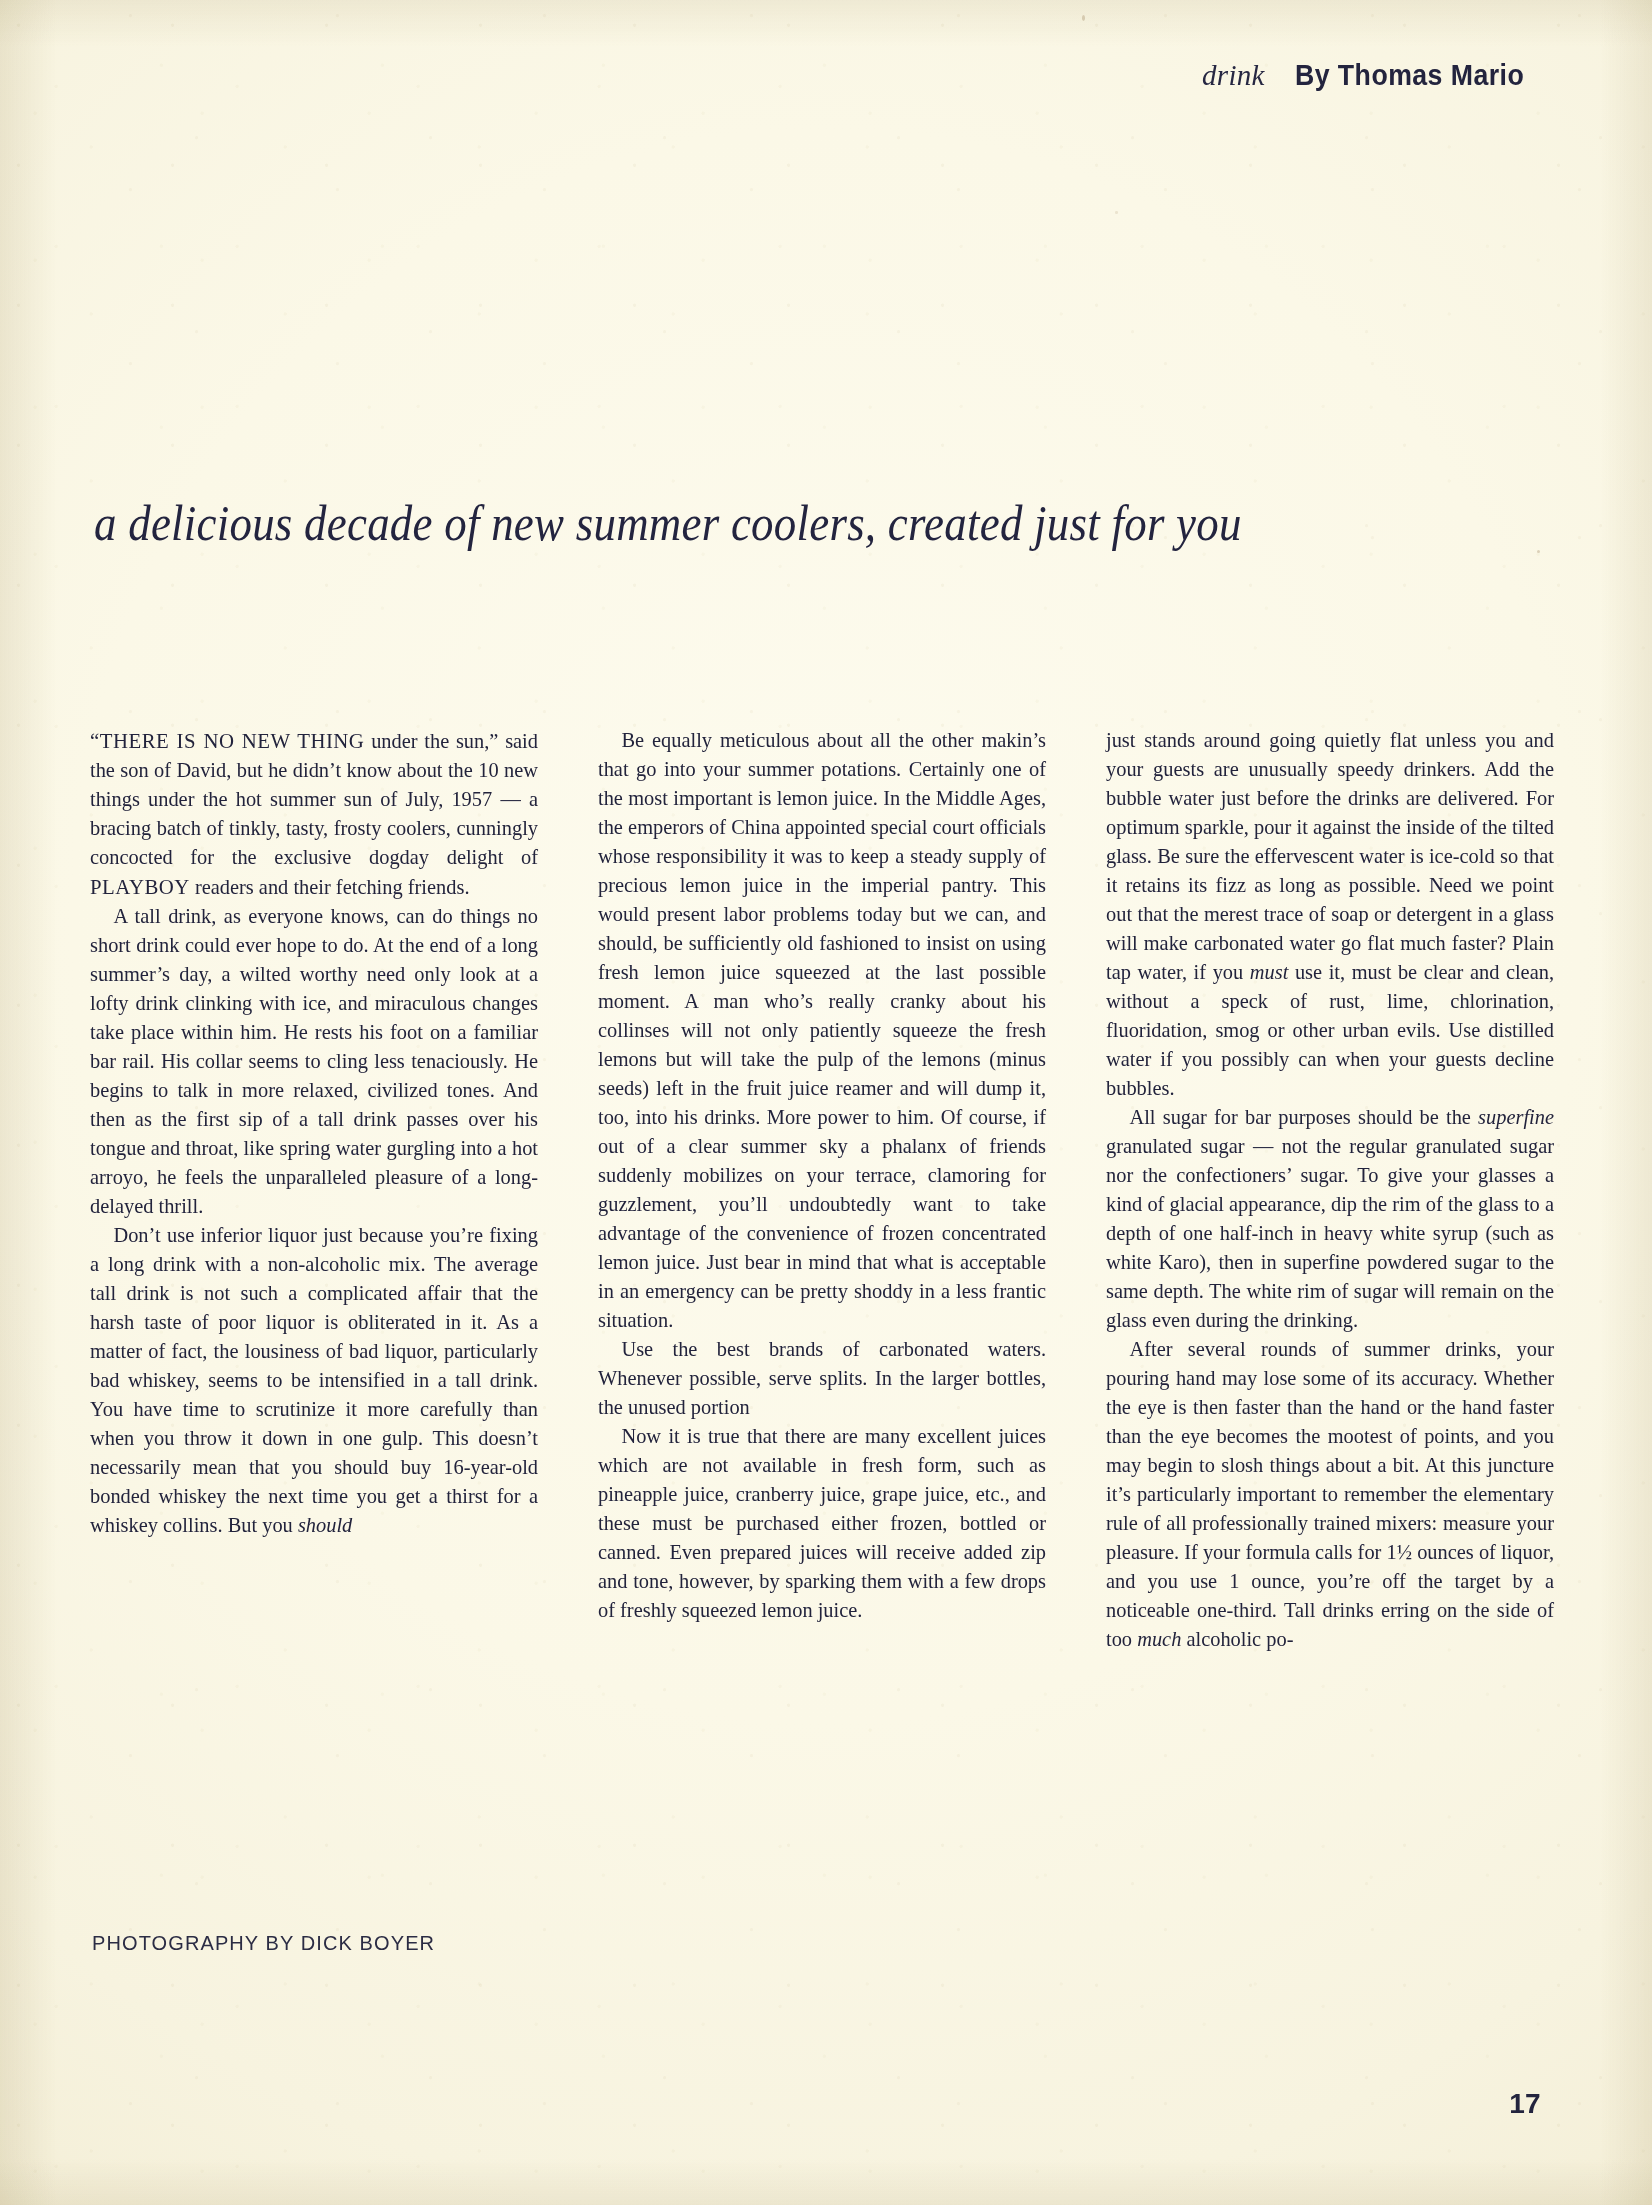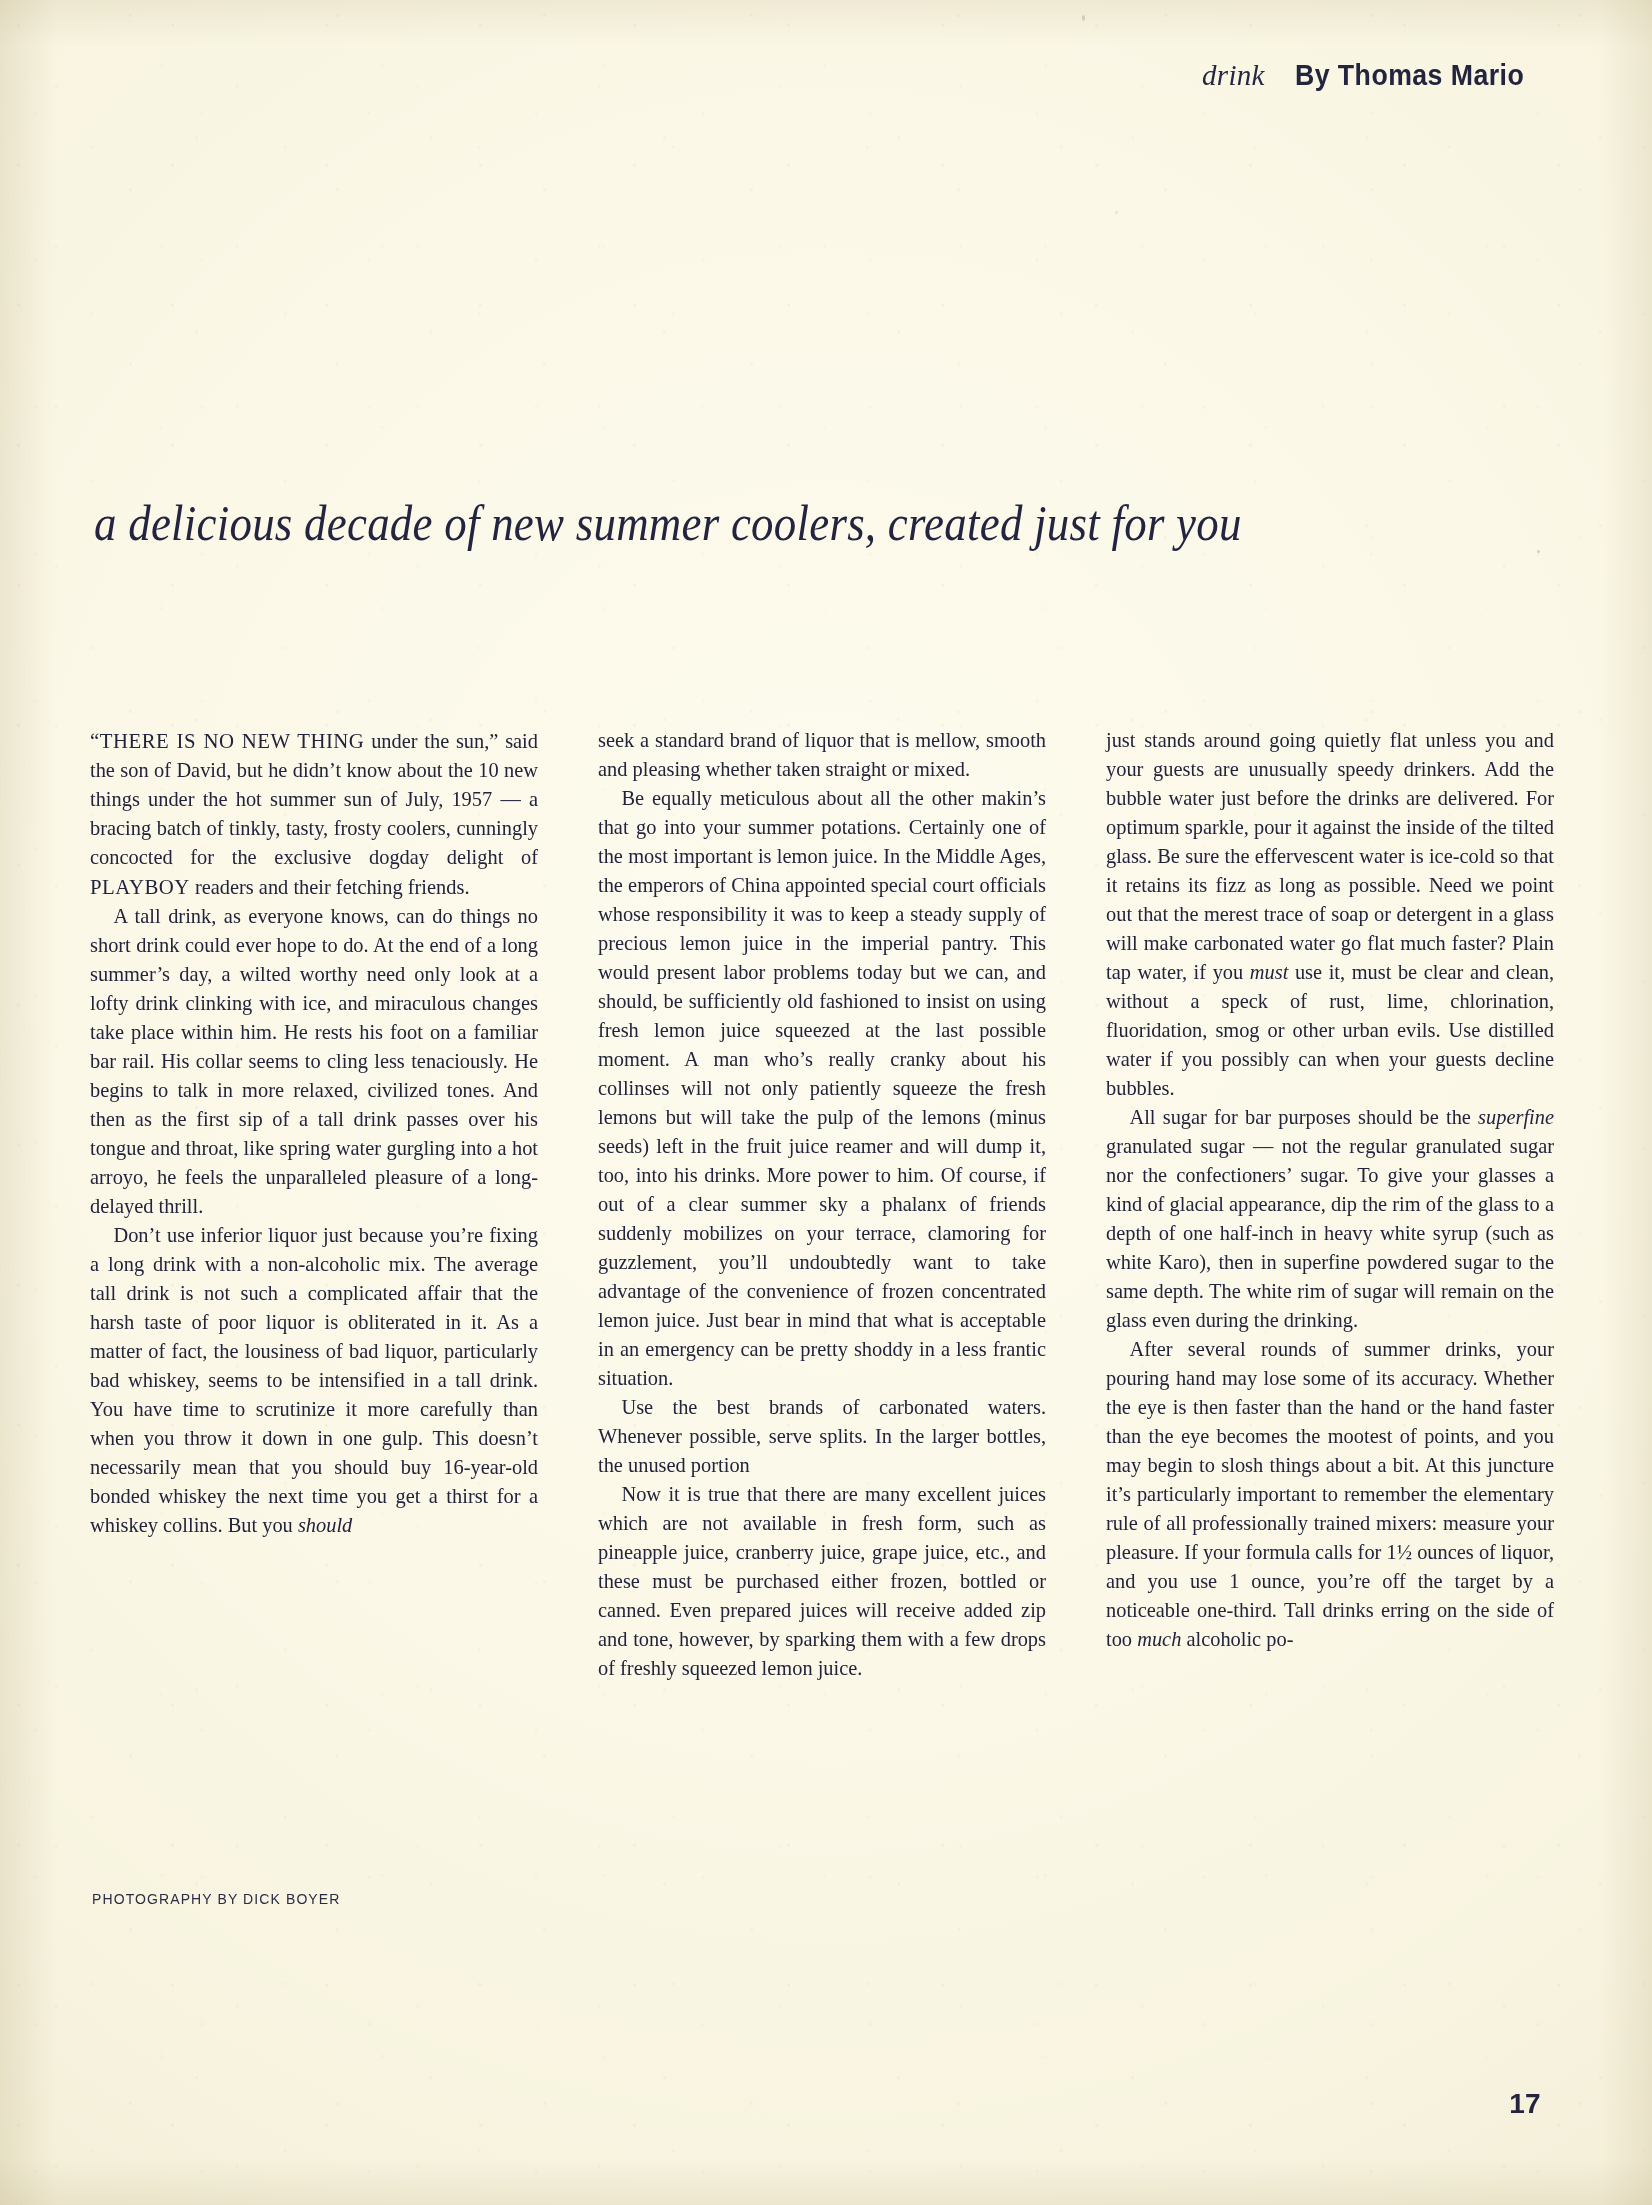--- a/index.html
+++ b/index.html
@@ -130,23 +130,23 @@
     font-variant: small-caps;
     font-size: 1.02em;
     letter-spacing: 0.5px;
   }
   .it { font-style: italic; margin-top: 20px; }
 
   
   .credit {
     position: absolute;
     left: 92px;
-    top: 1891px;
+    top: 1932px;
     font-family: "Liberation Sans", "DejaVu Sans", sans-serif;
-    font-size: 14px;
+    font-size: 20px;
     letter-spacing: 1.1px;
     color: #2b2c44;
   }
   .folio {
     position: absolute;
     right: 112px;
     top: 2088px;
     font-family: "Liberation Sans", "DejaVu Sans", sans-serif;
     font-weight: bold;
     font-size: 28px;
@@ -181,21 +181,20 @@
 
       <div class="col">
         <p class="first">
           <span class="smallcaps">“THERE IS NO NEW THING</span><span> under the sun,” said the son of David, but he didn’t know about the 10 new things under the hot summer sun of July, 1957 — a bracing batch of tinkly, tasty, frosty coolers, cunningly concocted for the exclusive dogday delight of </span><span class="smallcaps">PLAYBOY</span><span> readers and their fetching friends.</span>
         </p>
         <p><span>A tall drink, as everyone knows, can do things no short drink could ever hope to do. At the end of a long summer’s day, a wilted worthy need only look at a lofty drink clinking with ice, and miraculous changes take place within him. He rests his foot on a familiar bar rail. His collar seems to cling less tenaciously. He begins to talk in more relaxed, civilized tones. And then as the first sip of a tall drink passes over his tongue and throat, like spring water gurgling into a hot arroyo, he feels the unparalleled pleasure of a long-delayed thrill.</span></p>
         <p><span>Don’t use inferior liquor just because you’re fixing a long drink with a non-alcoholic mix. The average tall drink is not such a complicated affair that the harsh taste of poor liquor is obliterated in it. As a matter of fact, the lousiness of bad liquor, particularly bad whiskey, seems to be intensified in a tall drink. You have time to scrutinize it more carefully than when you throw it down in one gulp. This doesn’t necessarily mean that you should buy 16-year-old bonded whiskey the next time you get a thirst for a whiskey collins. But you </span><span class="it">should</span></p>
       </div>
 
       <div class="col">
-        <p class="first"><span>seek a standard brand of liquor that is mellow, smooth and pleasing whether taken straight or mixed.</span></p>
         <p><span>Be equally meticulous about all the other makin’s that go into your summer potations. Certainly one of the most important is lemon juice. In the Middle Ages, the emperors of China appointed special court officials whose responsibility it was to keep a steady supply of precious lemon juice in the imperial pantry. This would present labor problems today but we can, and should, be sufficiently old fashioned to insist on using fresh lemon juice squeezed at the last possible moment. A man who’s really cranky about his collinses will not only patiently squeeze the fresh lemons but will take the pulp of the lemons (minus seeds) left in the fruit juice reamer and will dump it, too, into his drinks. More power to him. Of course, if out of a clear summer sky a phalanx of friends suddenly mobilizes on your terrace, clamoring for guzzlement, you’ll undoubtedly want to take advantage of the convenience of frozen concentrated lemon juice. Just bear in mind that what is acceptable in an emergency can be pretty shoddy in a less frantic situation.</span></p>
         <p><span>Use the best brands of carbonated waters. Whenever possible, serve splits. In the larger bottles, the unused portion</span></p>
         <p><span>Now it is true that there are many excellent juices which are not available in fresh form, such as pineapple juice, cranberry juice, grape juice, etc., and these must be purchased either frozen, bottled or canned. Even prepared juices will receive added zip and tone, however, by sparking them with a few drops of freshly squeezed lemon juice.</span></p>
       </div>
 
       <div class="col">
         <p class="first"><span>just stands around going quietly flat unless you and your guests are unusually speedy drinkers. Add the bubble water just before the drinks are delivered. For optimum sparkle, pour it against the inside of the tilted glass. Be sure the effervescent water is ice-cold so that it retains its fizz as long as possible. Need we point out that the merest trace of soap or detergent in a glass will make carbonated water go flat much faster? Plain tap water, if you </span><span class="it">must</span><span> use it, must be clear and clean, without a speck of rust, lime, chlorination, fluoridation, smog or other urban evils. Use distilled water if you possibly can when your guests decline bubbles.</span></p>
         <p><span>All sugar for bar purposes should be the </span><span class="it">superfine</span><span> granulated sugar — not the regular granulated sugar nor the confectioners’ sugar. To give your glasses a kind of glacial appearance, dip the rim of the glass to a depth of one half-inch in heavy white syrup (such as white Karo), then in superfine powdered sugar to the same depth. The white rim of sugar will remain on the glass even during the drinking.</span></p>
         <p><span>After several rounds of summer drinks, your pouring hand may lose some of its accuracy. Whether the eye is then faster than the hand or the hand faster than the eye becomes the mootest of points, and you may begin to slosh things about a bit. At this juncture it’s particularly important to remember the elementary rule of all professionally trained mixers: measure your pleasure. If your formula calls for 1½ ounces of liquor, and you use 1 ounce, you’re off the target by a noticeable one-third. Tall drinks erring on the side of too </span><span class="it">much</span><span> alcoholic po-</span></p>
       </div>

